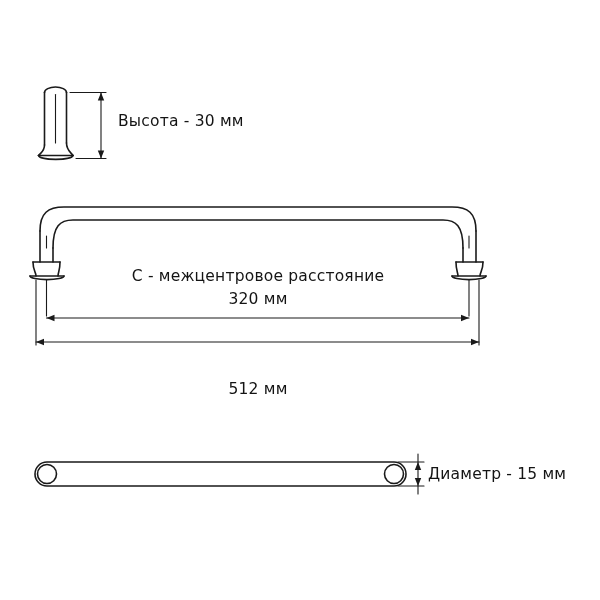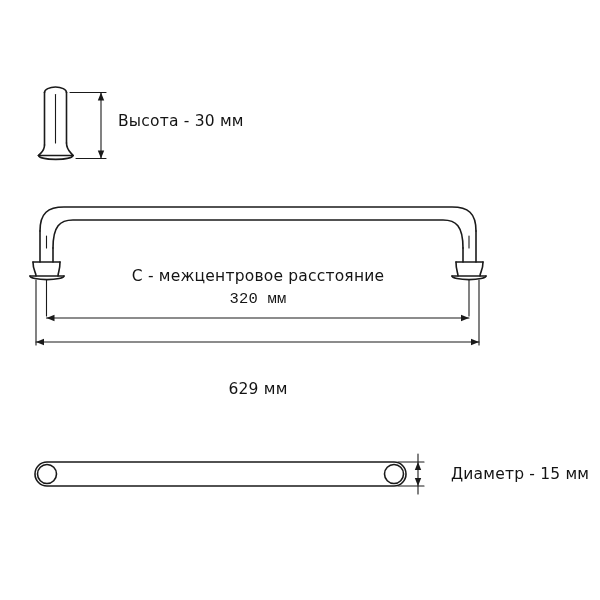--- a/index.html
+++ b/index.html
@@ -33,24 +33,24 @@
     color: #141414;
     white-space: nowrap;
     letter-spacing: 0.2px;
   }
   .lbl.center {
     text-align: center;
     transform: translateX(-50%);
   }
   .lbl-height   { left: 118px; top: 112px; }
   .lbl-cc       { left: 258px; top: 267px; }
-  .lbl-cc-val   { left: 258px; top: 290px; font-family: Liberation Mono, monospace; }
+  .lbl-cc-val   { left: 258px; top: 290px; }
   .lbl-len      { left: 258px; top: 353px; }
   .lbl-len-val  { left: 258px; top: 380px; }
-  .lbl-dia      { left: 451px; top: 465px; }
+  .lbl-dia      { left: 428px; top: 465px; }
 </style>
 </head>
 <body>
 
 <div id="stage">
 
   <svg class="drawing" viewBox="0 0 600 600">
     <g fill="none" stroke="#1a1a1a" stroke-width="1.6" stroke-linecap="round" stroke-linejoin="round">
 
       <g>
@@ -142,17 +142,17 @@
     </g>
   </svg>
 
   <div class="lbl lbl-height">Высота - 30 мм</div>
 
   <div class="lbl center lbl-cc">C - межцентровое расстояние</div>
 
   <div class="lbl center lbl-cc-val">320 мм</div>
 
 
-  <div class="lbl center lbl-len-val">629 мм</div>
+  <div class="lbl center lbl-len-val">512 мм</div>
 
   <div class="lbl lbl-dia">Диаметр - 15 мм</div>
 
 </div>
 
 </body></html>

